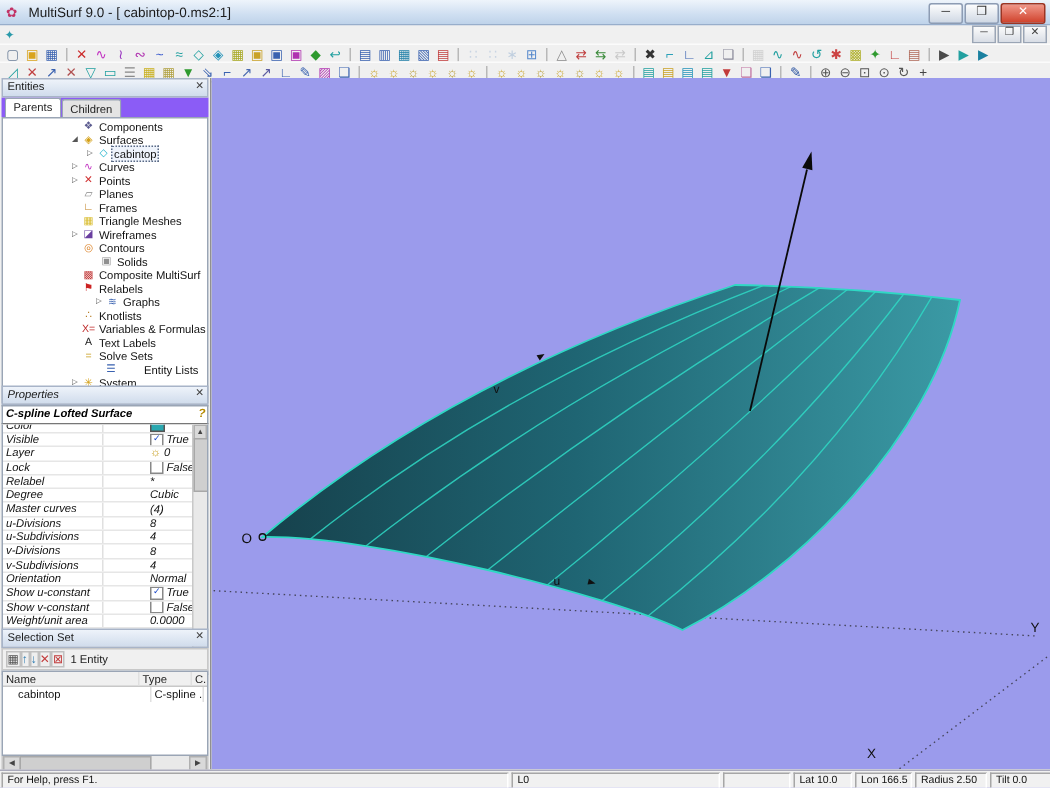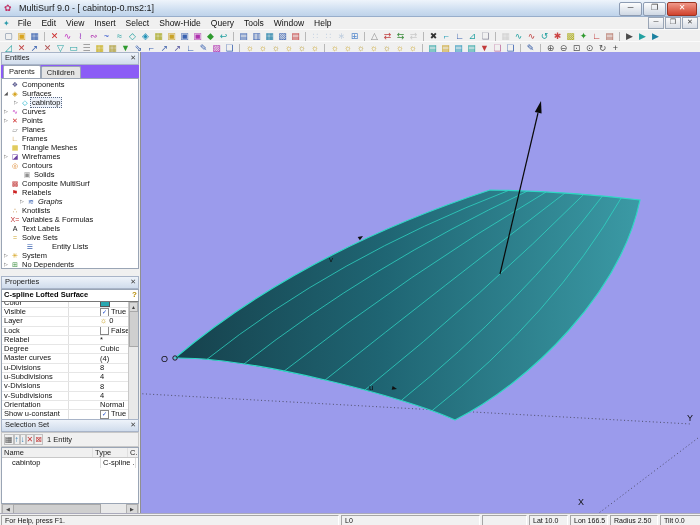--- a/index.html
+++ b/index.html
@@ -35,27 +35,27 @@
   #leftdock{position:absolute;left:0;top:52px;width:140px;height:461px;background:#f0f0f0;}
   .panel-h{height:11px;background:linear-gradient(#eef3fa,#d0dcec);border:1px solid #a8b4c8;
     font-size:7.5px;line-height:10px;color:#1a1a1a;padding-left:3px;position:relative;}
   .panel-x{position:absolute;right:2px;top:1px;font-size:7px;color:#444;line-height:8px;}
   
   #entities{position:absolute;left:1px;top:0;width:138px;height:212px;}
   #ent-tabs{height:13px;display:flex;align-items:flex-end;background:#8b5cf6;padding-left:2px;font-size:7.5px;}
   .tab{border:1px solid #9aa5b5;border-bottom:none;padding:0 5px;height:11px;line-height:11px;background:#e4e4e4;color:#222;border-radius:2px 2px 0 0;}
   .tab.active{background:#fff;height:12px;}
   #ent-tree{background:#fff;border:1px solid #9aa5b5;height:188px;overflow:hidden;padding-top:1px;}
-  .titem{height:9px;line-height:9px;font-size:7.5px;display:flex;align-items:center;white-space:nowrap;color:#111;}
+  .titem{height:9px;line-height:9px;font-size:7.5px;display:flex;align-items:center;white-space:nowrap;color:#111;margin-left:44px;}
   .texp{width:8px;text-align:center;font-size:5px;color:#555;flex:none;}
   .tico{width:10px;text-align:center;font-size:7px;flex:none;}
   .tlabel{padding:0 2px;}
   .titem.sel .tlabel{background:#eef3fb;border:1px dotted #5a6a85;padding:0 1px;}
   
-  #properties{position:absolute;left:1px;top:224px;width:138px;height:202px;}
+  #properties{position:absolute;left:1px;top:205px;width:138px;height:202px;font-style:italic;}
   #prop-type{height:11px;background:#fff;border:1px solid #9aa5b5;border-bottom:1px solid #777;
     font-size:7.5px;font-weight:bold;line-height:10px;padding-left:2px;position:relative;color:#000;}
   #prop-help{position:absolute;right:1px;top:0;color:#b58a00;font-weight:bold;font-size:8px;}
   #prop-grid{background:#fff;border:1px solid #9aa5b5;border-top:none;height:166px;position:relative;overflow:hidden;}
   .prow{display:flex;height:8.3px;border-bottom:1px solid #e6e6e6;font-size:7.5px;line-height:8px;overflow:hidden;}
   .prow.cut{height:5px;align-items:flex-end;}
   .plabel{width:64px;flex:none;padding-left:2px;border-right:1px solid #e0e0e0;color:#111;overflow:hidden;}
   .pval{flex:1;padding-left:3px;color:#111;display:flex;align-items:center;gap:2px;overflow:hidden;margin-left:28px;}
   .chk{width:7px;height:7px;border:1px solid #888;background:#fff;font-size:6px;line-height:6px;color:#1544c8;text-align:center;flex:none;}
   .swatch{width:8px;height:6px;border:1px solid #555;flex:none;}
@@ -96,21 +96,20 @@
   <span>MultiSurf 9.0 - [ cabintop-0.ms2:1]</span>
   <span id="win-controls">
     <span class="wbtn">─</span>
     <span class="wbtn">❐</span>
     <span class="wbtn close">✕</span>
   </span>
 </div>
 
 <div id="menubar">
   <span id="mdi-icon">✦</span>
-  <span id="menu-items"><span class="menu-item">File</span><span class="menu-item">Edit</span><span class="menu-item">View</span><span class="menu-item">Insert</span><span class="menu-item">Select</span><span class="menu-item">Show-Hide</span><span class="menu-item">Query</span><span class="menu-item">Tools</span><span class="menu-item">Window</span><span class="menu-item">Help</span></span>
   <span id="mdi-controls">
     <span class="mdibtn">─</span>
     <span class="mdibtn">❐</span>
     <span class="mdibtn">✕</span>
   </span>
 </div>
 
 <div id="toolbar1" class="toolbar">
     <span class="ticon" style="color: rgb(107, 127, 153);">▢</span>
     <span class="ticon" style="color: rgb(217, 164, 30);">▣</span>
@@ -290,21 +289,21 @@
         <div class="titem" style="padding-left: 0px;">
           <span class="texp"></span>
           <span class="tico" style="color: rgb(194, 59, 59);">▩</span>
           <span class="tlabel">Composite MultiSurf</span>
         </div>
         <div class="titem" style="padding-left: 0px;">
           <span class="texp"></span>
           <span class="tico" style="color: rgb(204, 34, 34);">⚑</span>
           <span class="tlabel">Relabels</span>
         </div>
-        <div class="titem" style="padding-left: 16px; font-style: italic;">
+        <div class="titem" style="padding-left: 16px;">
           <span class="texp">▷</span>
           <span class="tico" style="color: rgb(58, 98, 176);">≋</span>
           <span class="tlabel">Graphs</span>
         </div>
         <div class="titem" style="padding-left: 0px;">
           <span class="texp"></span>
           <span class="tico" style="color: rgb(181, 121, 31);">∴</span>
           <span class="tlabel">Knotlists</span>
         </div>
         <div class="titem" style="padding-left: 0px;">

